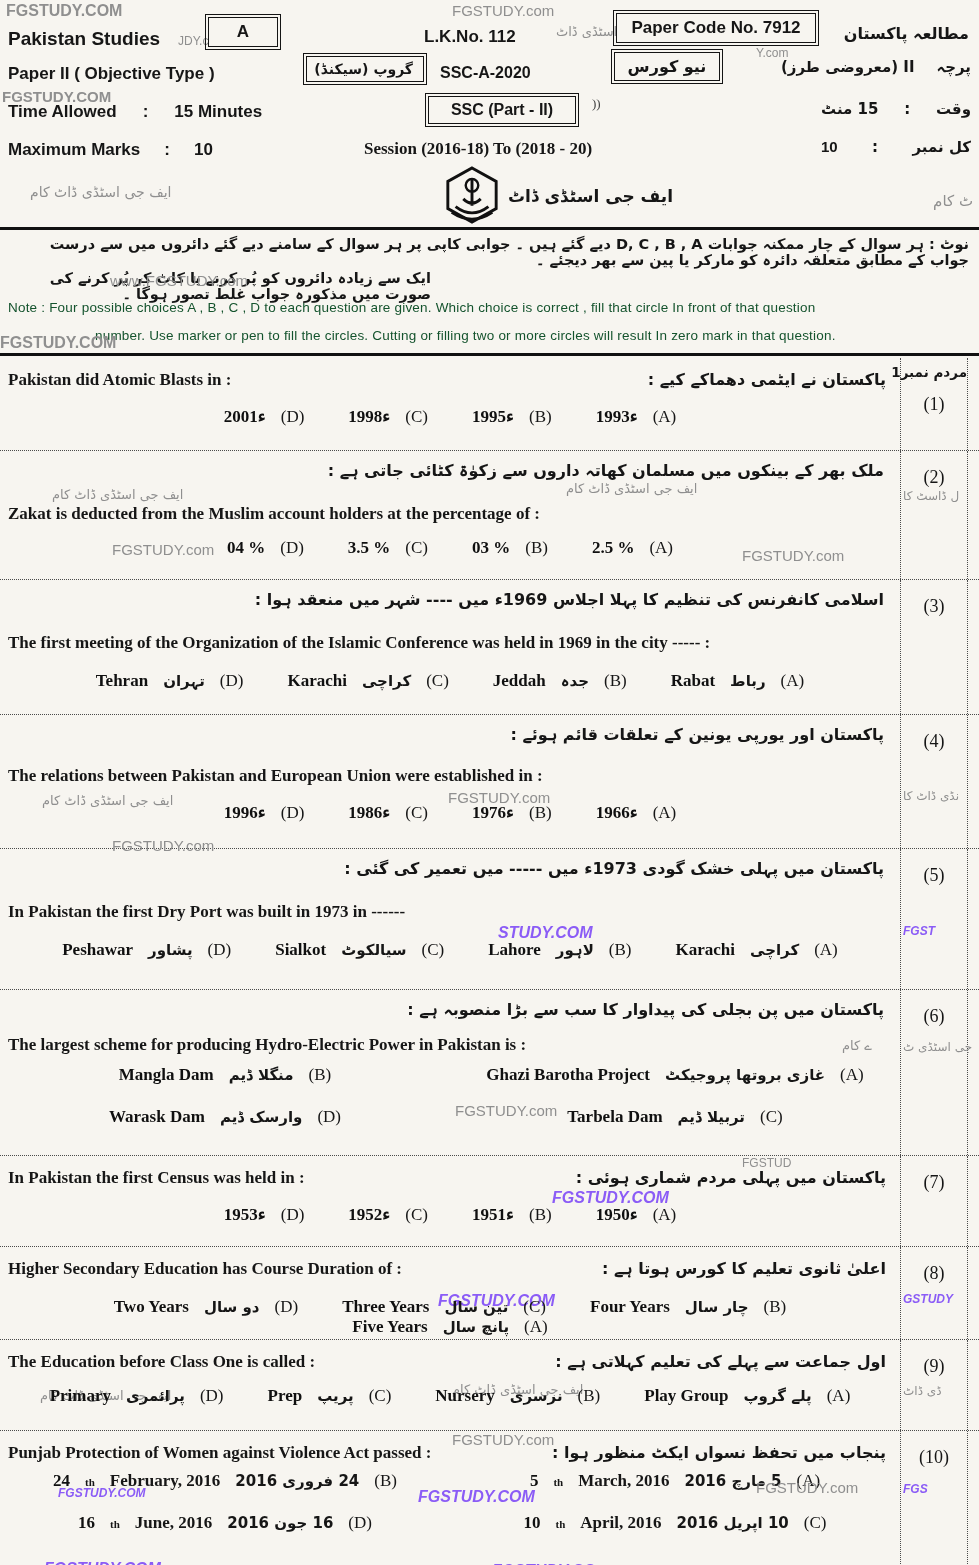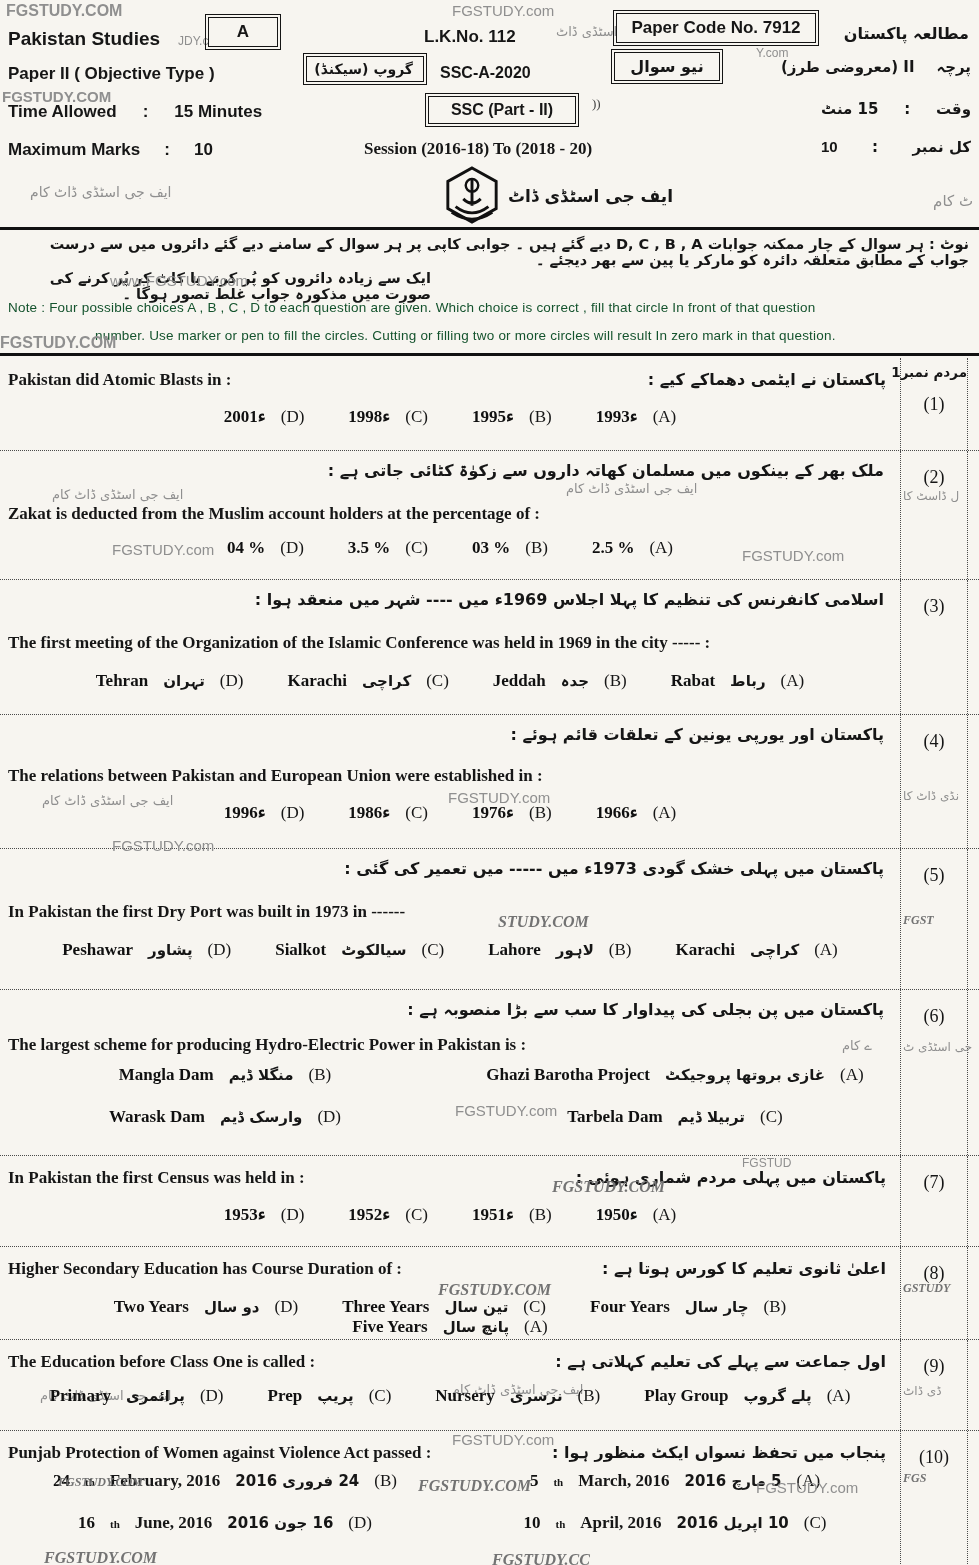--- a/index.html
+++ b/index.html
@@ -3,21 +3,21 @@
 <meta charset="utf-8">
 <style>
   html,body{margin:0;padding:0;}
   .page{position:relative;width:979px;height:1565px;background:#f7f5f0;overflow:hidden;
         font-family:"Liberation Serif",serif;color:#161616;}
   .h{position:absolute;white-space:nowrap;}
   .sans{font-family:"Liberation Sans",sans-serif;}
   .b{font-weight:bold;}
   .title{font:bold 19px "Liberation Sans",sans-serif;}
   .wm{color:#8f8f8f;font-family:"Liberation Sans",sans-serif;font-size:15px;}
-  .wm-b{color:#737373;font-weight:bold;font-style:italic;font-family:Liberation Serif, serif;}
+  .wm-b{color:#8b5cf6;font-weight:bold;font-style:italic;font-family:Liberation Sans, sans-serif;margin-top:11px;}
   .wm-sm{font-size:12px;}
   .wm-ur{font-family:"DejaVu Sans",sans-serif;direction:rtl;color:#8f8f8f;font-size:13px;font-style:normal;}
   .ur{font-family:"DejaVu Sans",sans-serif;direction:rtl;}
   .dbox{border:1.5px solid #141414;outline:1.5px solid #141414;outline-offset:2.5px;
         background:#f7f5f0;text-align:center;padding:4px 10px;}
   .hr-thick{position:absolute;left:0;width:979px;height:3px;background:#111;}
   .h-r{position:absolute;right:8px;width:190px;display:flex;direction:rtl;
        justify-content:space-between;font-family:"DejaVu Sans",sans-serif;font-weight:bold;font-size:15px;}
   .logo{position:absolute;}
   
@@ -65,21 +65,21 @@
     <span class="h dbox sans b" style="left:208px;top:17px;width:48px;font-size:17px">A</span>
 
     <span class="h sans b" style="left:424px;top:27px;font-size:17px">L.K.No. 112</span>
     <span class="h wm-ur h" style="left:556px;top:24px">اسٹڈی ڈاٹ</span>
     <span class="h dbox sans b" style="left:616px;top:13px;width:178px;font-size:17px">Paper Code No. 7912</span>
     <span class="h ur b" style="right:10px;top:24px;font-size:16px">مطالعہ پاکستان</span>
 
     <span class="h sans b" style="left:8px;top:64px;font-size:17px">Paper II ( Objective Type )</span>
     <span class="h dbox ur b" style="left:306px;top:56px;width:96px;font-size:14px">گروپ (سیکنڈ)</span>
     <span class="h sans b" style="left:440px;top:64px;font-size:16px">SSC-A-2020</span>
-    <span class="h dbox ur b" style="left:614px;top:52px;width:84px;font-size:16px">نیو سوال</span>
+    <span class="h dbox ur b" style="left:614px;top:52px;width:84px;font-size:16px">نیو کورس</span>
     <span class="h wm wm-sm" style="left:756px;top:46px">Y.com</span>
     <div class="h-r" style="top:58px">
       <span>پرچہ</span>
       <span>II (معروضی طرز)</span>
     </div>
 
     <span class="h wm b" style="left:2px;top:88px;font-size:15px">FGSTUDY.COM</span>
     <div class="h sans b" style="left:8px;top:102px;font-size:17px;display:flex;gap:26px">
       <span>Time Allowed</span>
       <span>:</span>

